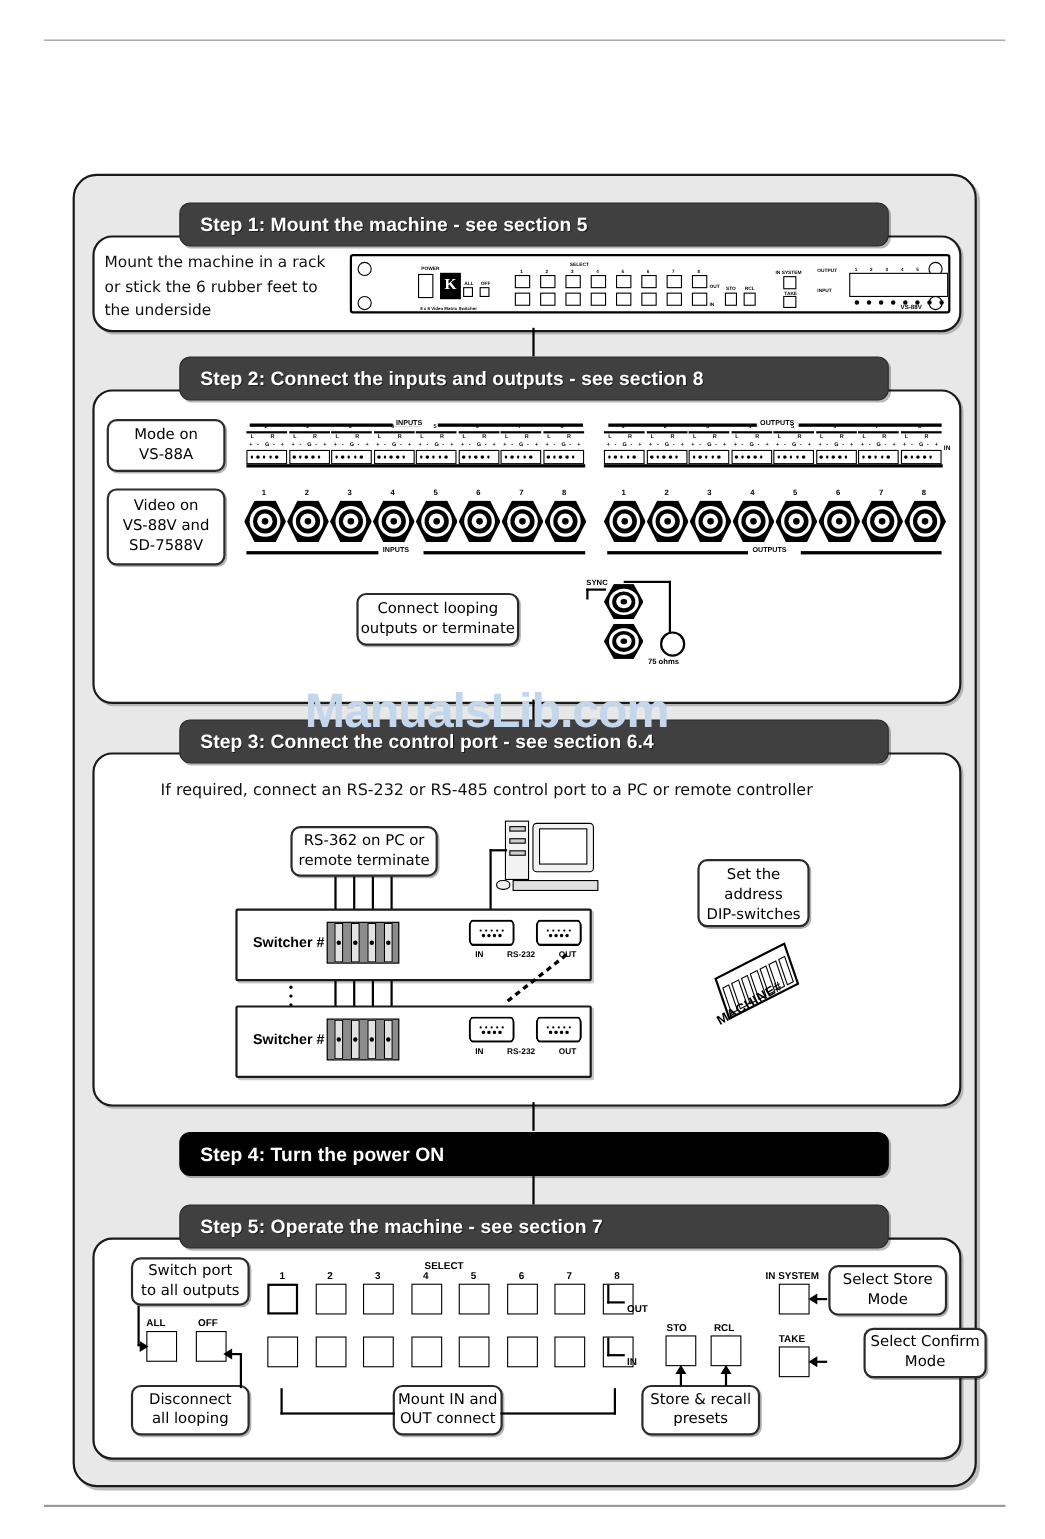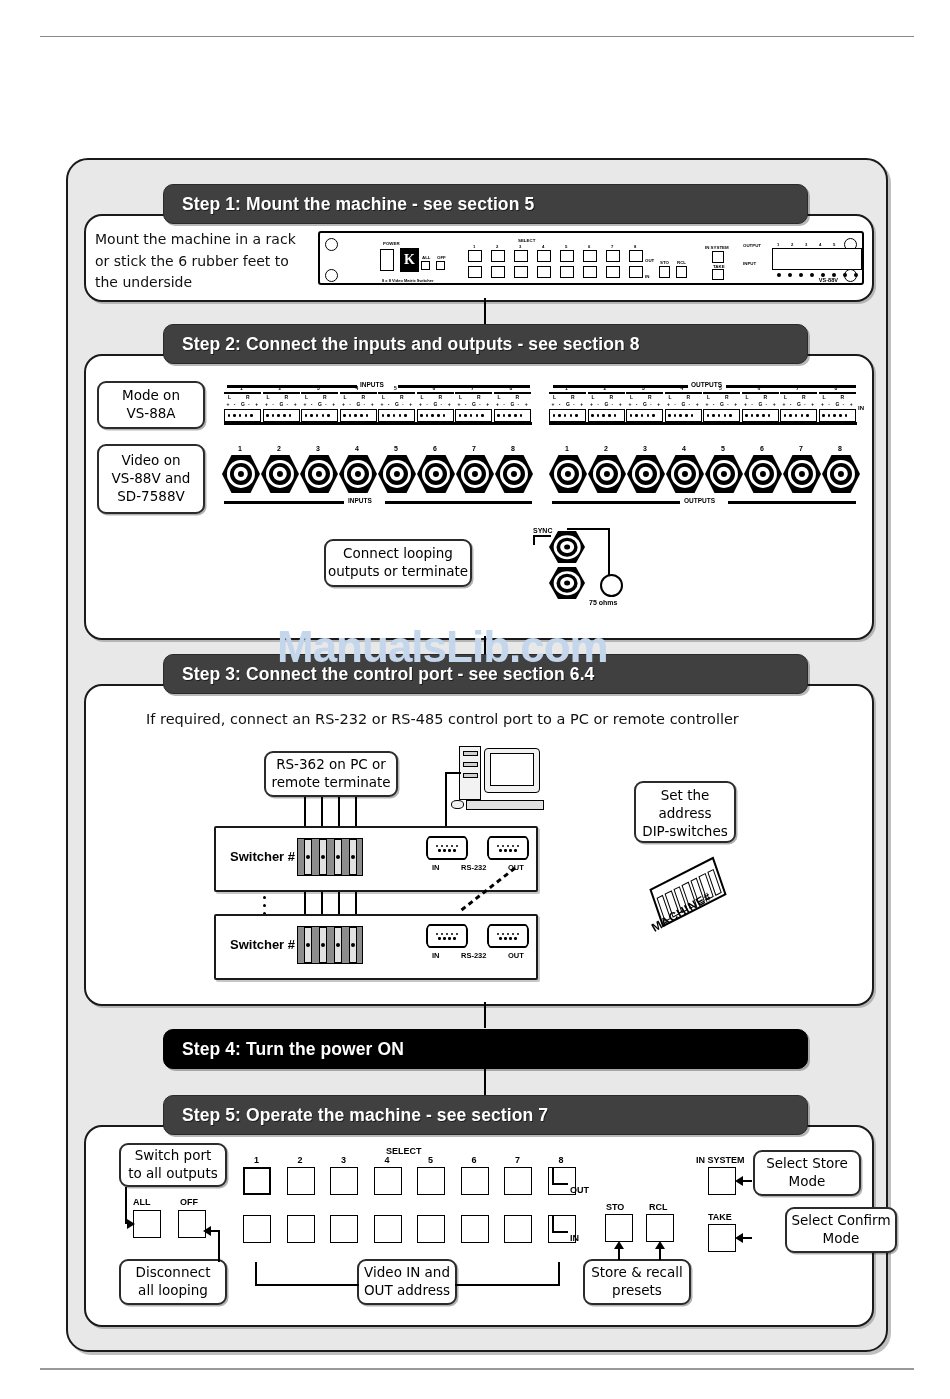--- a/index.html
+++ b/index.html
@@ -894,22 +894,22 @@
 
 <div class="callout" style="left:119px;top:1143px;width:108px;height:44px;">
   <div>Switch port</div>
   <div>to all outputs</div>
 </div>
 <div class="callout" style="left:119px;top:1259px;width:108px;height:46px;">
   <div>Disconnect</div>
   <div>all looping</div>
 </div>
 <div class="callout" style="left:357px;top:1259px;width:100px;height:46px;">
-  <div>Video IN and</div>
-  <div>OUT address</div>
+  <div>Mount IN and</div>
+  <div>OUT connect</div>
 </div>
 <div class="callout" style="left:583px;top:1259px;width:108px;height:46px;">
   <div>Store &amp; recall</div>
   <div>presets</div>
 </div>
 <div class="callout" style="left:753px;top:1150px;width:108px;height:46px;">
   <div>Select Store</div>
   <div>Mode</div>
 </div>
 <div class="callout" style="left:753px;top:1207px;width:112px;height:46px;margin-left:32px;">

